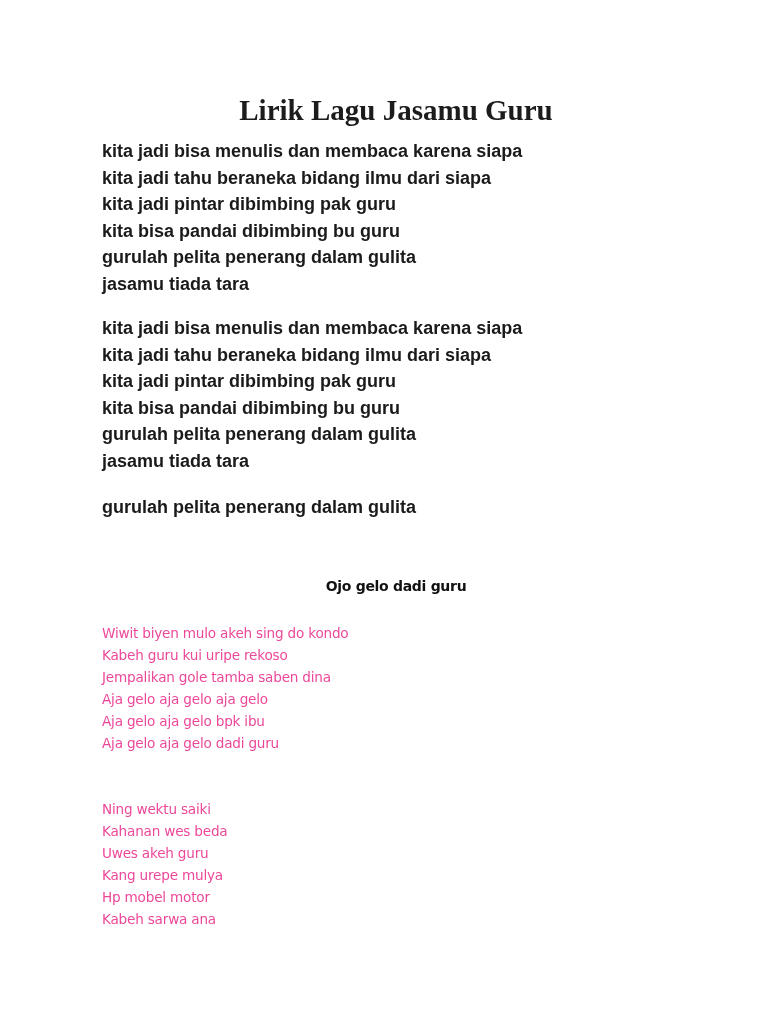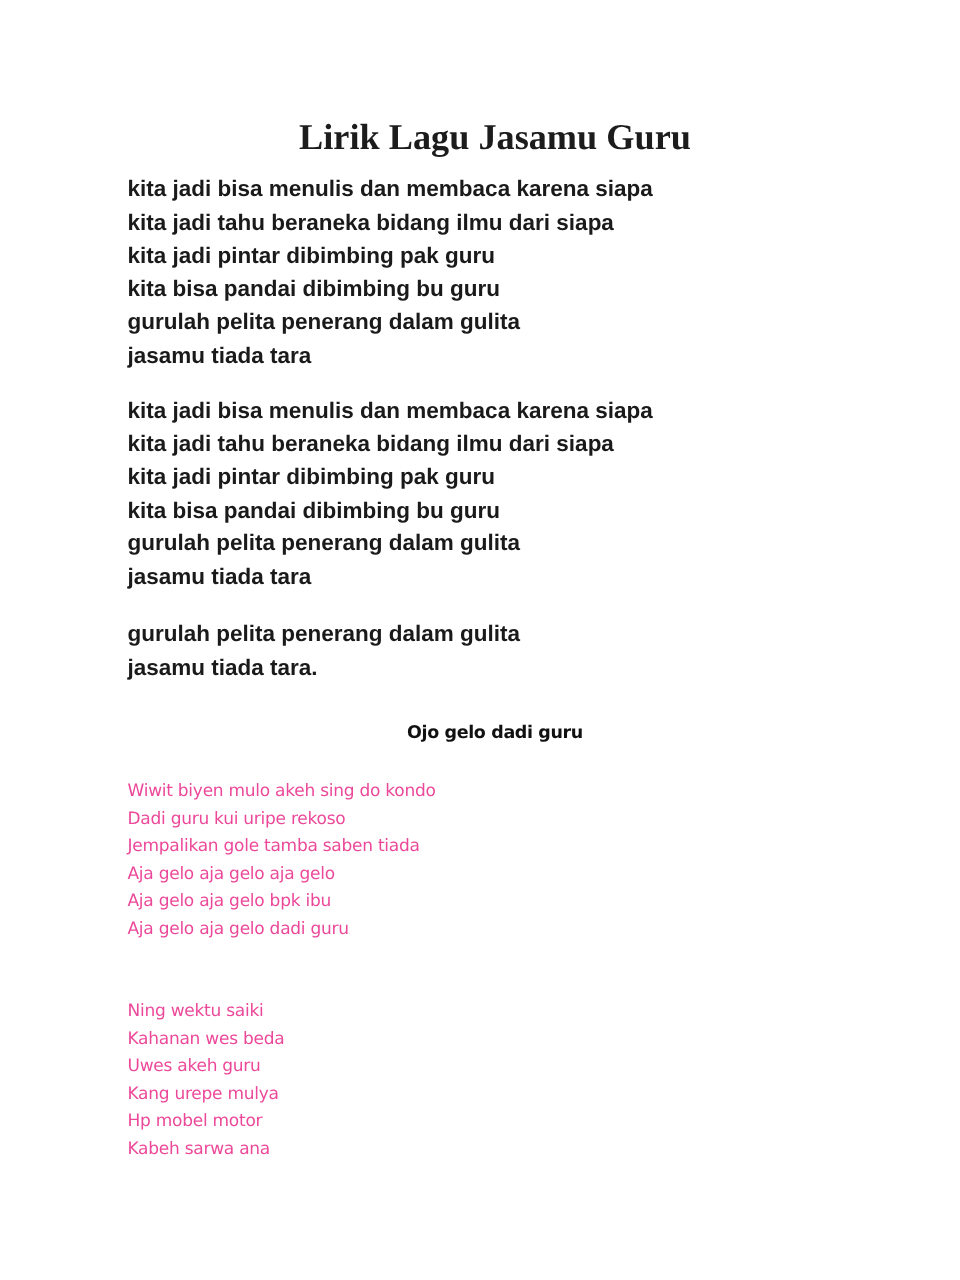--- a/index.html
+++ b/index.html
@@ -99,29 +99,28 @@
     <li>kita jadi bisa menulis dan membaca karena siapa</li>
     <li>kita jadi tahu beraneka bidang ilmu dari siapa</li>
     <li>kita jadi pintar dibimbing pak guru</li>
     <li>kita bisa pandai dibimbing bu guru</li>
     <li>gurulah pelita penerang dalam gulita</li>
     <li>jasamu tiada tara</li>
   </ul>
 
   <ul class="stanza-sans" id="st3">
     <li>gurulah pelita penerang dalam gulita</li>
-    <li>jasamu tiada tara.</li>
   </ul>
 
   <h2 class="title2">Ojo gelo dadi guru</h2>
 
   <ul class="stanza-cal" id="st4">
     <li>Wiwit biyen mulo akeh sing do kondo</li>
-    <li>Dadi guru kui uripe rekoso</li>
-    <li>Jempalikan gole tamba saben tiada</li>
+    <li>Kabeh guru kui uripe rekoso</li>
+    <li>Jempalikan gole tamba saben dina</li>
     <li>Aja gelo aja gelo aja gelo</li>
     <li>Aja gelo aja gelo bpk ibu</li>
     <li>Aja gelo aja gelo dadi guru</li>
   </ul>
 
   <ul class="stanza-cal" id="st5">
     <li>Ning wektu saiki</li>
     <li>Kahanan wes beda</li>
     <li>Uwes akeh guru</li>
     <li>Kang urepe mulya</li>

